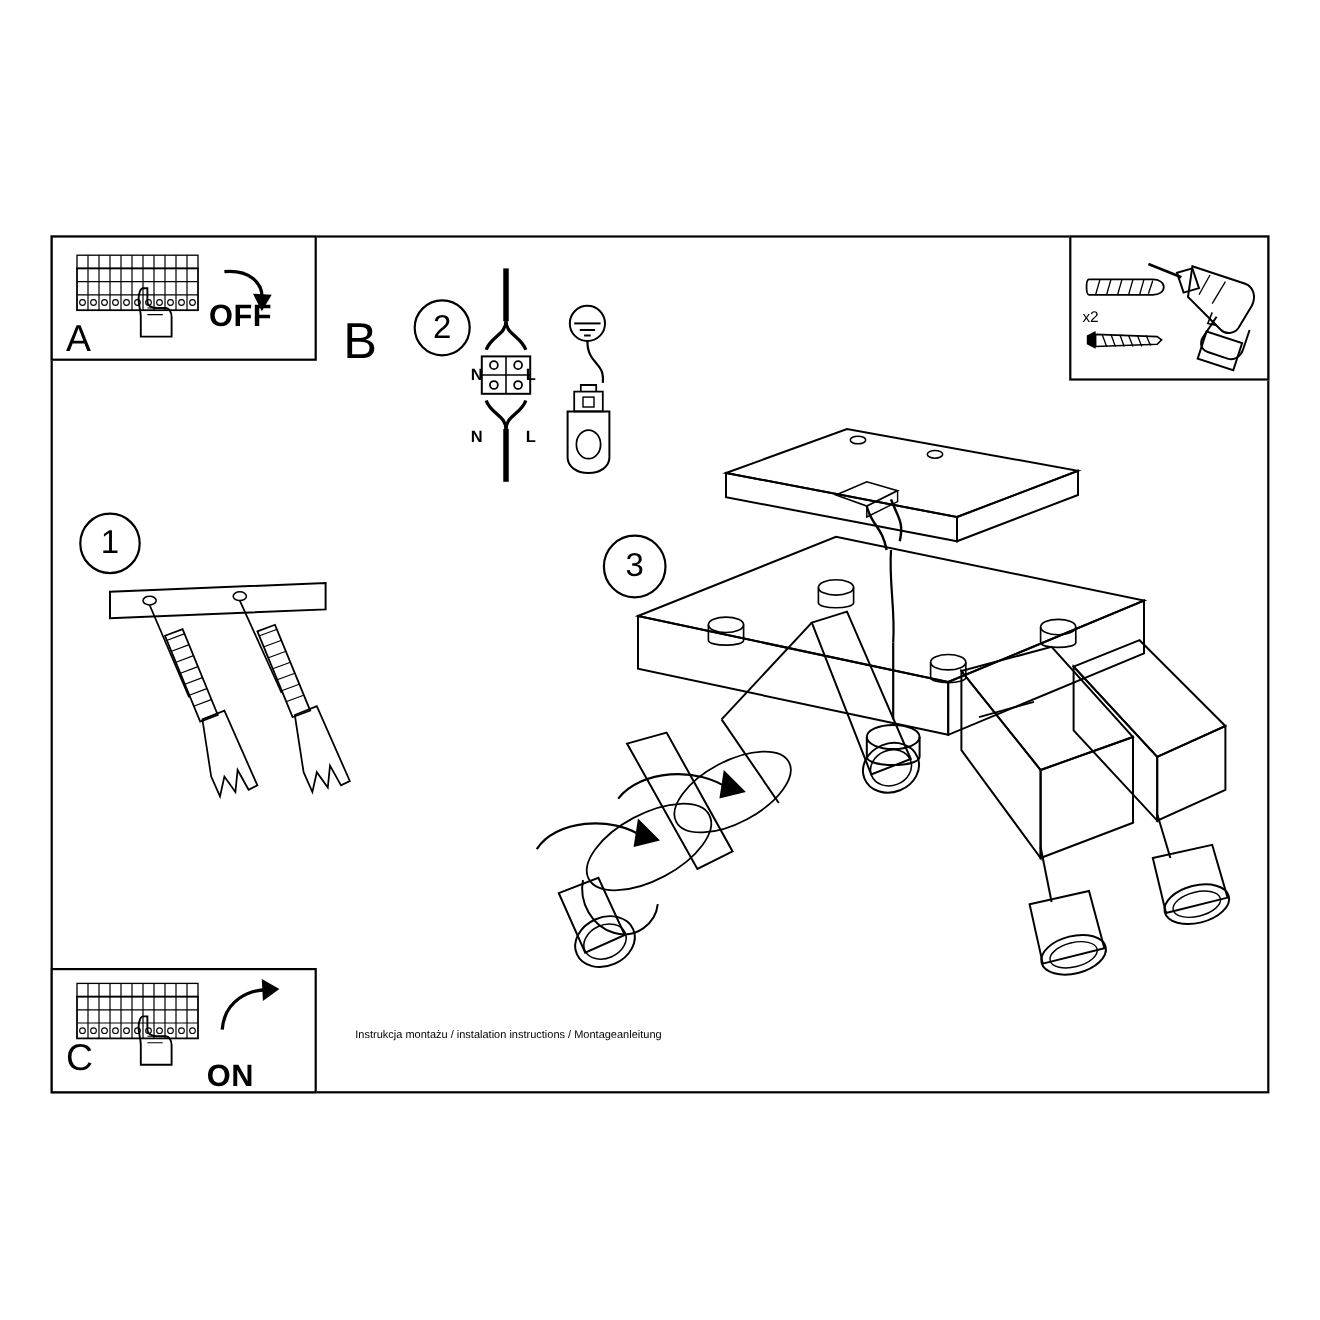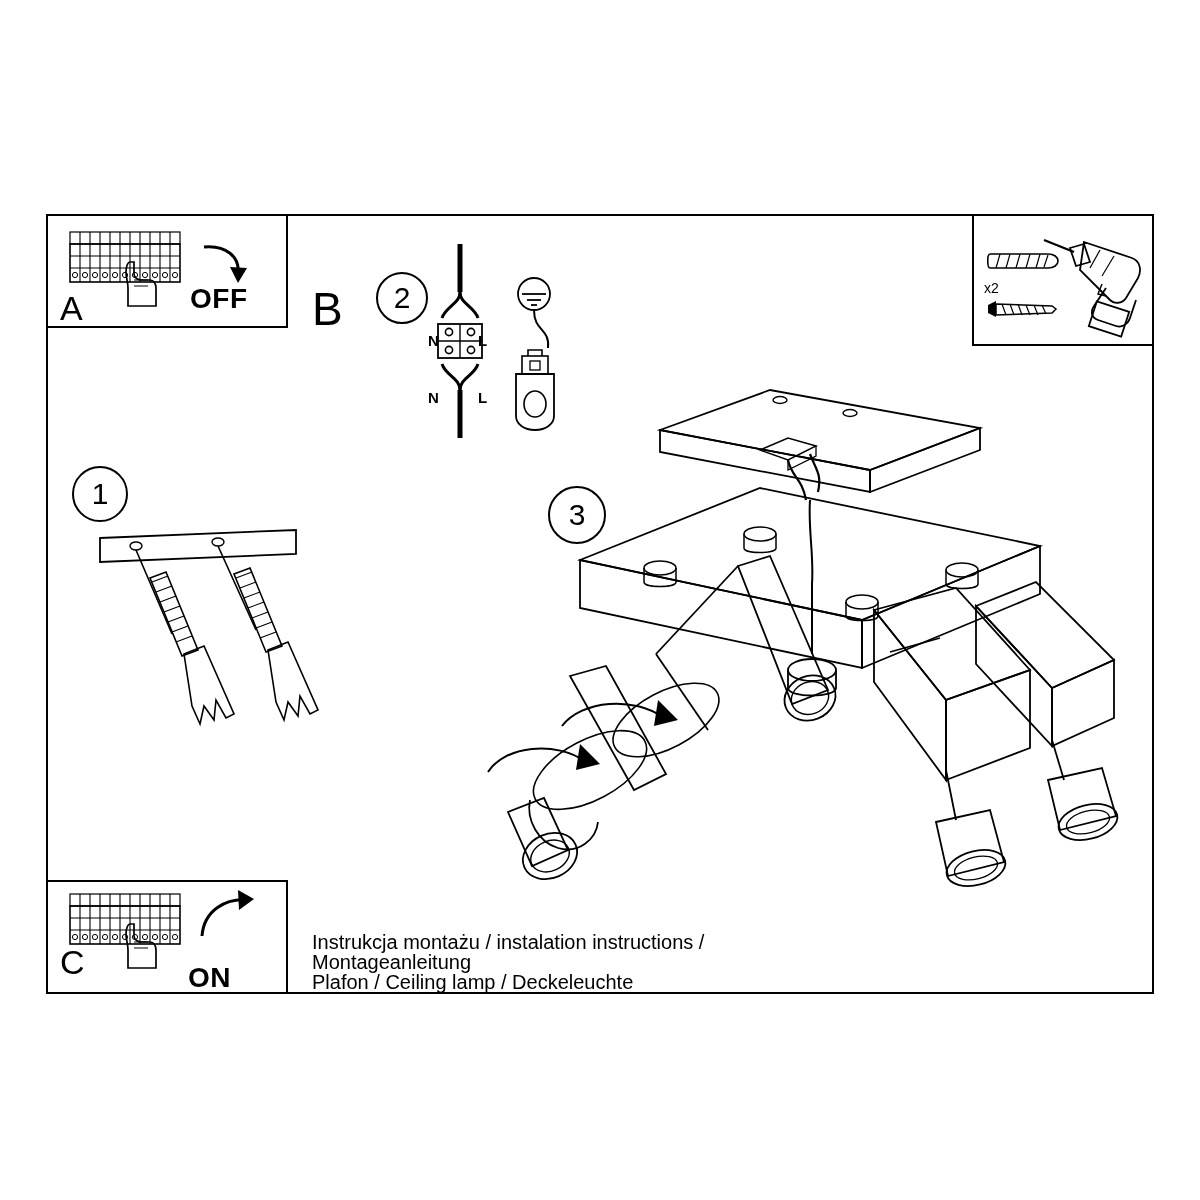--- a/index.html
+++ b/index.html
@@ -51,21 +51,21 @@
     background: #fff;
   }
 
   
   .lbl { font-family: "Liberation Sans", sans-serif; line-height: 1; }
   .lbl-letter { font-size: 34px; font-weight: 400; }
   .lbl-big-letter { font-size: 46px; font-weight: 400; }
   .lbl-state { font-size: 28px; font-weight: bold; letter-spacing: 0.5px; }
   .lbl-x2 { font-size: 14px; }
   .lbl-nl { font-size: 15px; font-weight: bold; }
-  .caption { font-size: 20px; line-height: 20px; }
+  .caption { font-size: 10px; line-height: 20px; margin-left: 11px; }
 
   .circ-num {
     border: 2px solid #000;
     border-radius: 50%;
     display: flex;
     align-items: center;
     justify-content: center;
     font-size: 30px;
     background: #fff;
   }
@@ -130,21 +130,21 @@
         <circle cx="91" cy="53" r="2.6"></circle>
           <circle cx="101" cy="53" r="2.6"></circle>
         <circle cx="111" cy="53" r="2.6"></circle>
       </g>
 
       <path class="nofill" d="M66 40 L70 40 L70 52 C70 56 74 58 78 58 L86 58 C90 58 92 62 92 66 L92 84 L64 84 L64 66 C64 60 62 56 62 50 C62 44 64 40 66 40 Z" stroke="#000" stroke-width="1.7" fill="#fff"></path>
       <path class="nofill" d="M70 58 L84 58 M70 64 L84 64" stroke="#000" stroke-width="1"></path>
     </svg>
   </div>
 
-  <div class="abs lbl lbl-state" style="left:190px; top:285px;">OFF</div>
+  <div class="abs lbl lbl-state" style="left:190px; top:273px;">OFF</div>
 
   <div class="abs" style="left:196px; top:243px;">
     <svg width="60" height="50" viewBox="0 0 60 50">
       <path class="nofill" d="M8 4 C30 2 44 14 42 30" stroke="#000" stroke-width="3"></path>
       <path d="M42 40 L34 24 L51 25 Z" fill="#000"></path>
     </svg>
   </div>
 
   <div class="abs lbl lbl-big-letter" style="left:312px; top:286px;">B</div>
 
@@ -422,16 +422,15 @@
 
   <div class="abs" style="left:190px; top:886px;">
     <svg width="70" height="56" viewBox="0 0 70 56">
       <path class="nofill" d="M12 50 C14 24 36 12 58 14" stroke="#000" stroke-width="3"></path>
       <path d="M48 4 L64 13 L49 24 Z" fill="#000"></path>
     </svg>
   </div>
 
   <div class="abs caption" style="left:312px; top:932px; width:520px;">
     <div>Instrukcja montażu / instalation instructions / Montageanleitung</div>
-    <div>Plafon / Ceiling lamp / Deckeleuchte</div>
   </div>
 
 </div>
 
 </body></html>

